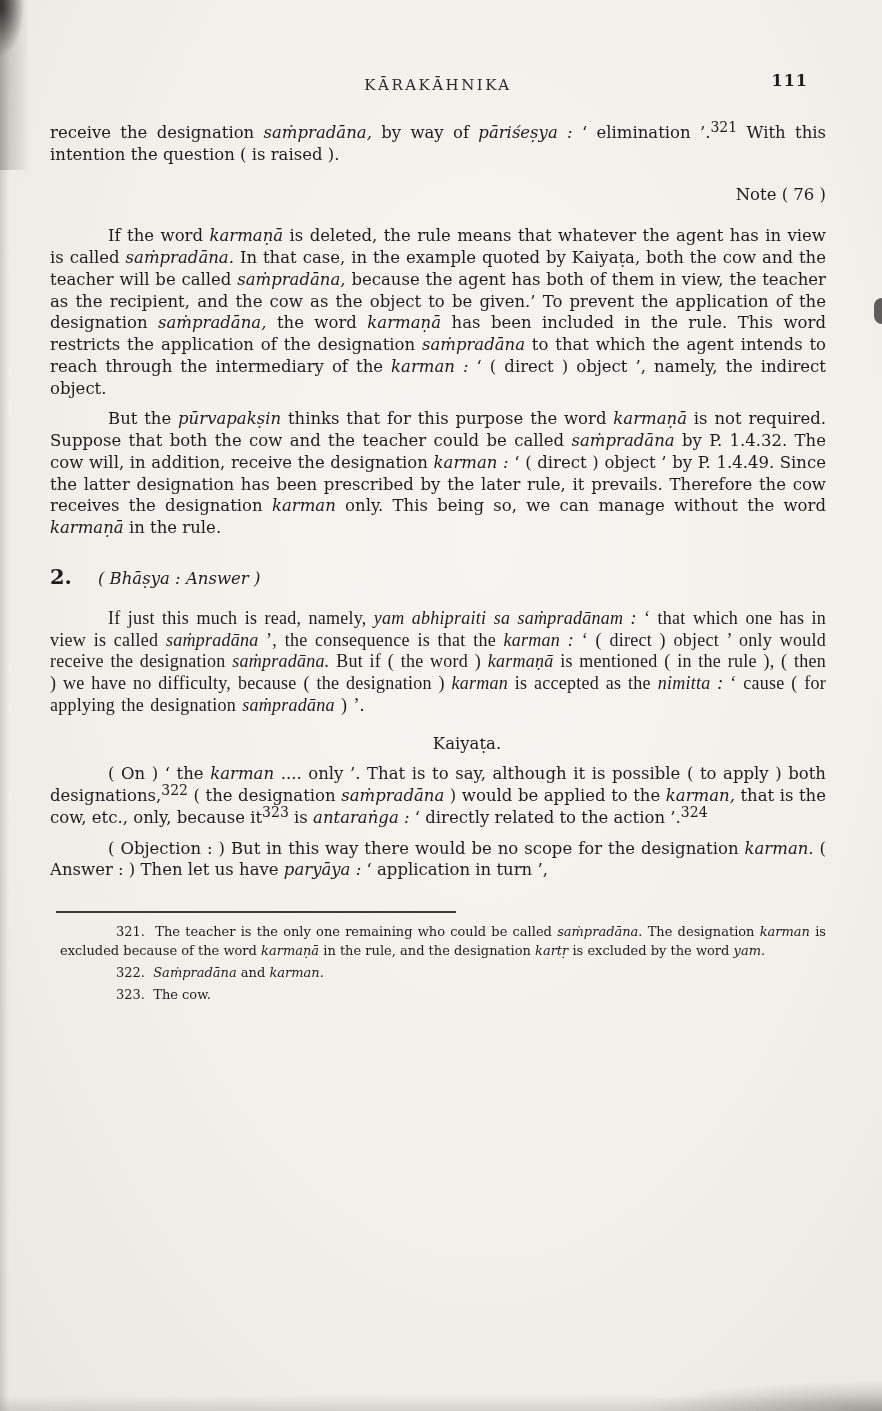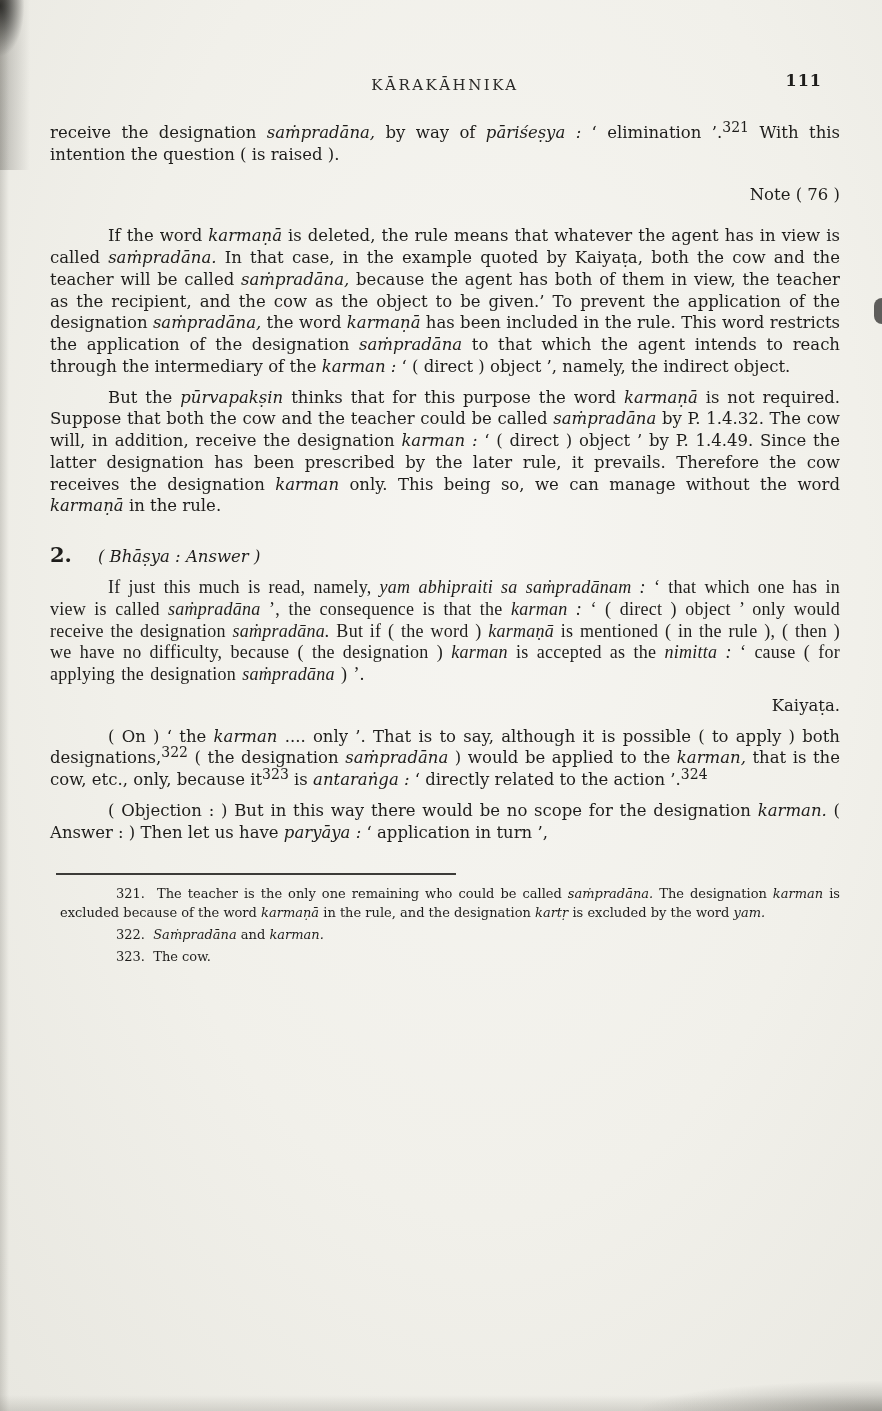--- a/index.html
+++ b/index.html
@@ -6,21 +6,21 @@
     margin: 0;
     padding: 0;
     background: #cfcdc6;
   }
   .page {
     position: relative;
     width: 882px;
     height: 1411px;
     margin: 0 auto;
     box-sizing: border-box;
-    padding: 74px 42px 0 50px;
+    padding: 74px 56px 0 50px;
     background: #f1f0ea;
     background-image: radial-gradient(ellipse at 55% 38%, #f6f5f1 0%, #f1f0ea 55%, #e8e7e0 100%);
     overflow: hidden;
     font-family: "DejaVu Serif", "Liberation Serif", serif;
     color: #1e1d1b;
   }
   
   .artifact { position: absolute; pointer-events: none; }
   .a-tl {
     left: 0; top: 0; width: 40px; height: 170px;
@@ -63,24 +63,24 @@
   
   .para {
     margin: 0 0 9px 0;
     text-align: justify;
     font-size: 16.5px;
     line-height: 1.32;
   }
   .para.indent { text-indent: 58px; }
   .para.noindent { text-indent: 0; }
   .note-head { margin: 18px 0 20px 0; text-align: right; }
-  .section-head { margin: 24px 0 8px 0; text-align: left; }
+  .section-head { margin: 24px 0 17px 0; text-align: left; }
   .secnum { font-size: 21px; font-weight: bold; margin-right: 26px; }
   .bhasya { font-size: 18px; line-height: 1.21; letter-spacing: 0.25px; word-spacing: 1.5px; font-family: Liberation Serif, serif; }
-  .kaiyata-head { margin-top: 9px; text-align: right; }
+  .kaiyata-head { margin-top: 16px; text-align: center; }
   .it { font-style: italic; }
   .bd { font-weight: bold; }
   sup { font-size: 14px; line-height: 0; vertical-align: super; }
   
   .fn-rule {
     border: 0;
     border-top: 2px solid #3c3b38;
     width: 400px;
     margin: 30px 0 10px 6px;
   }

